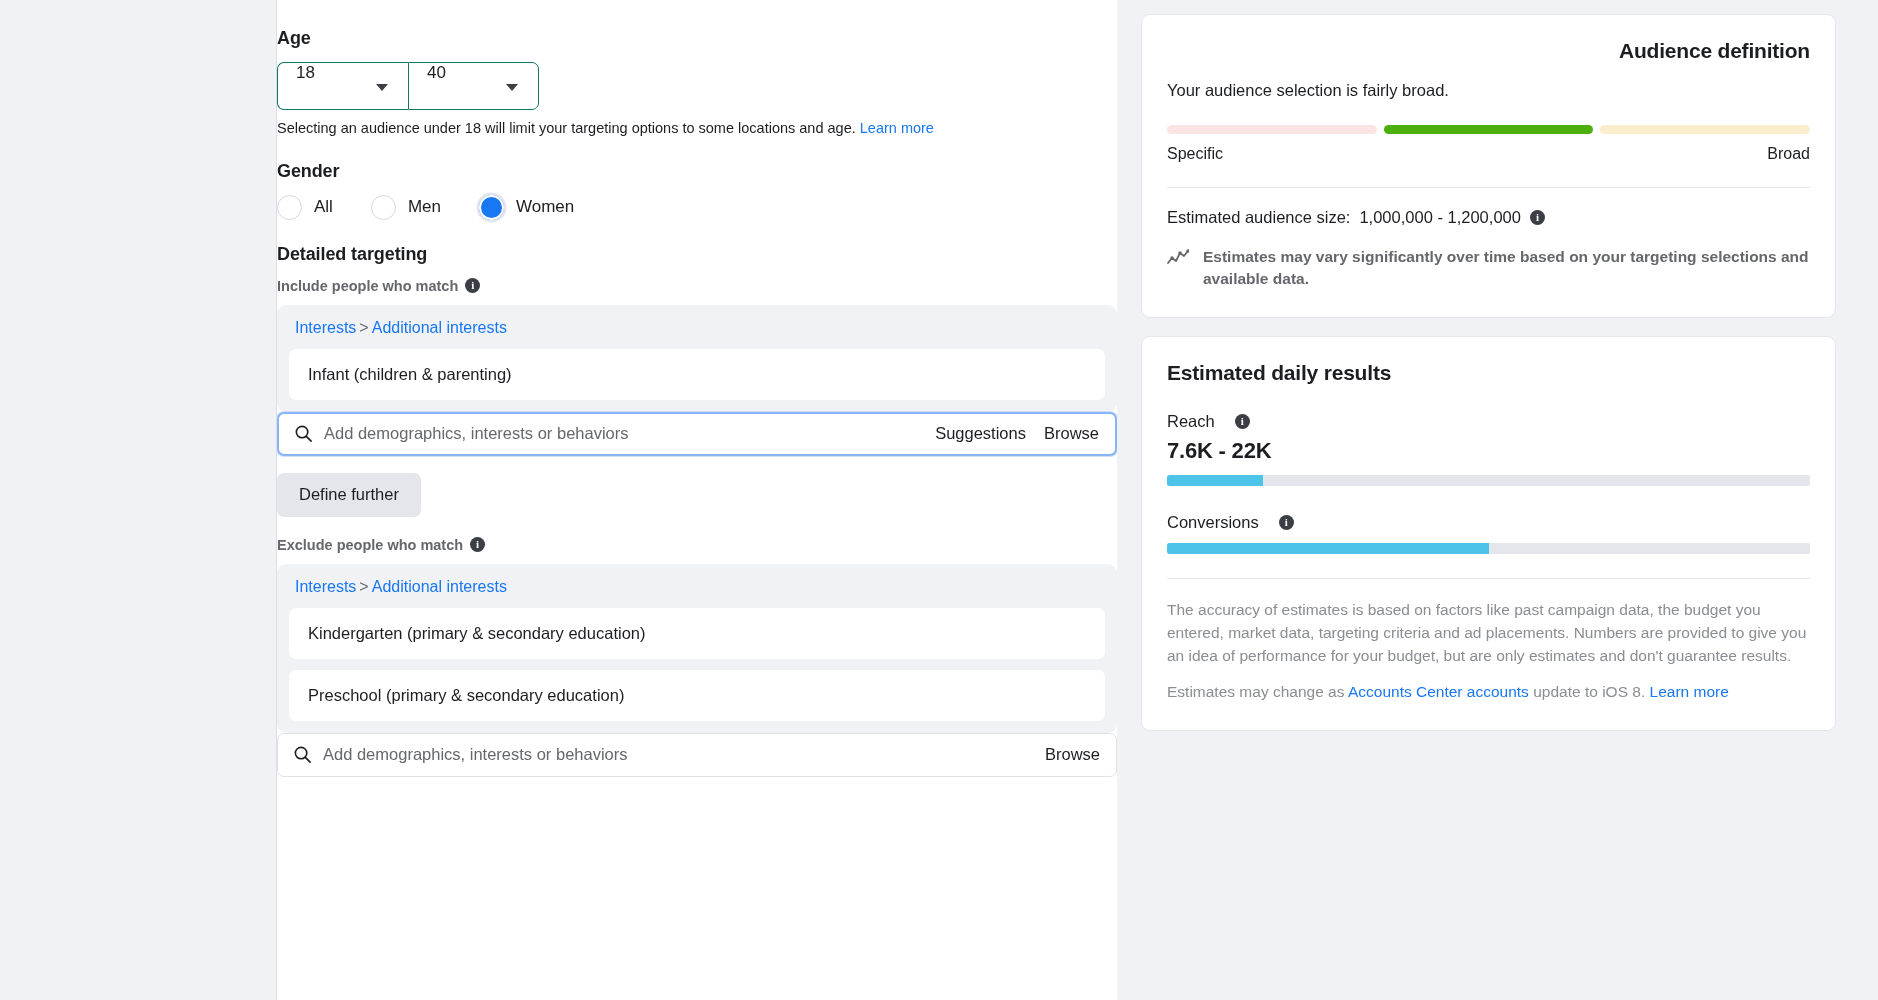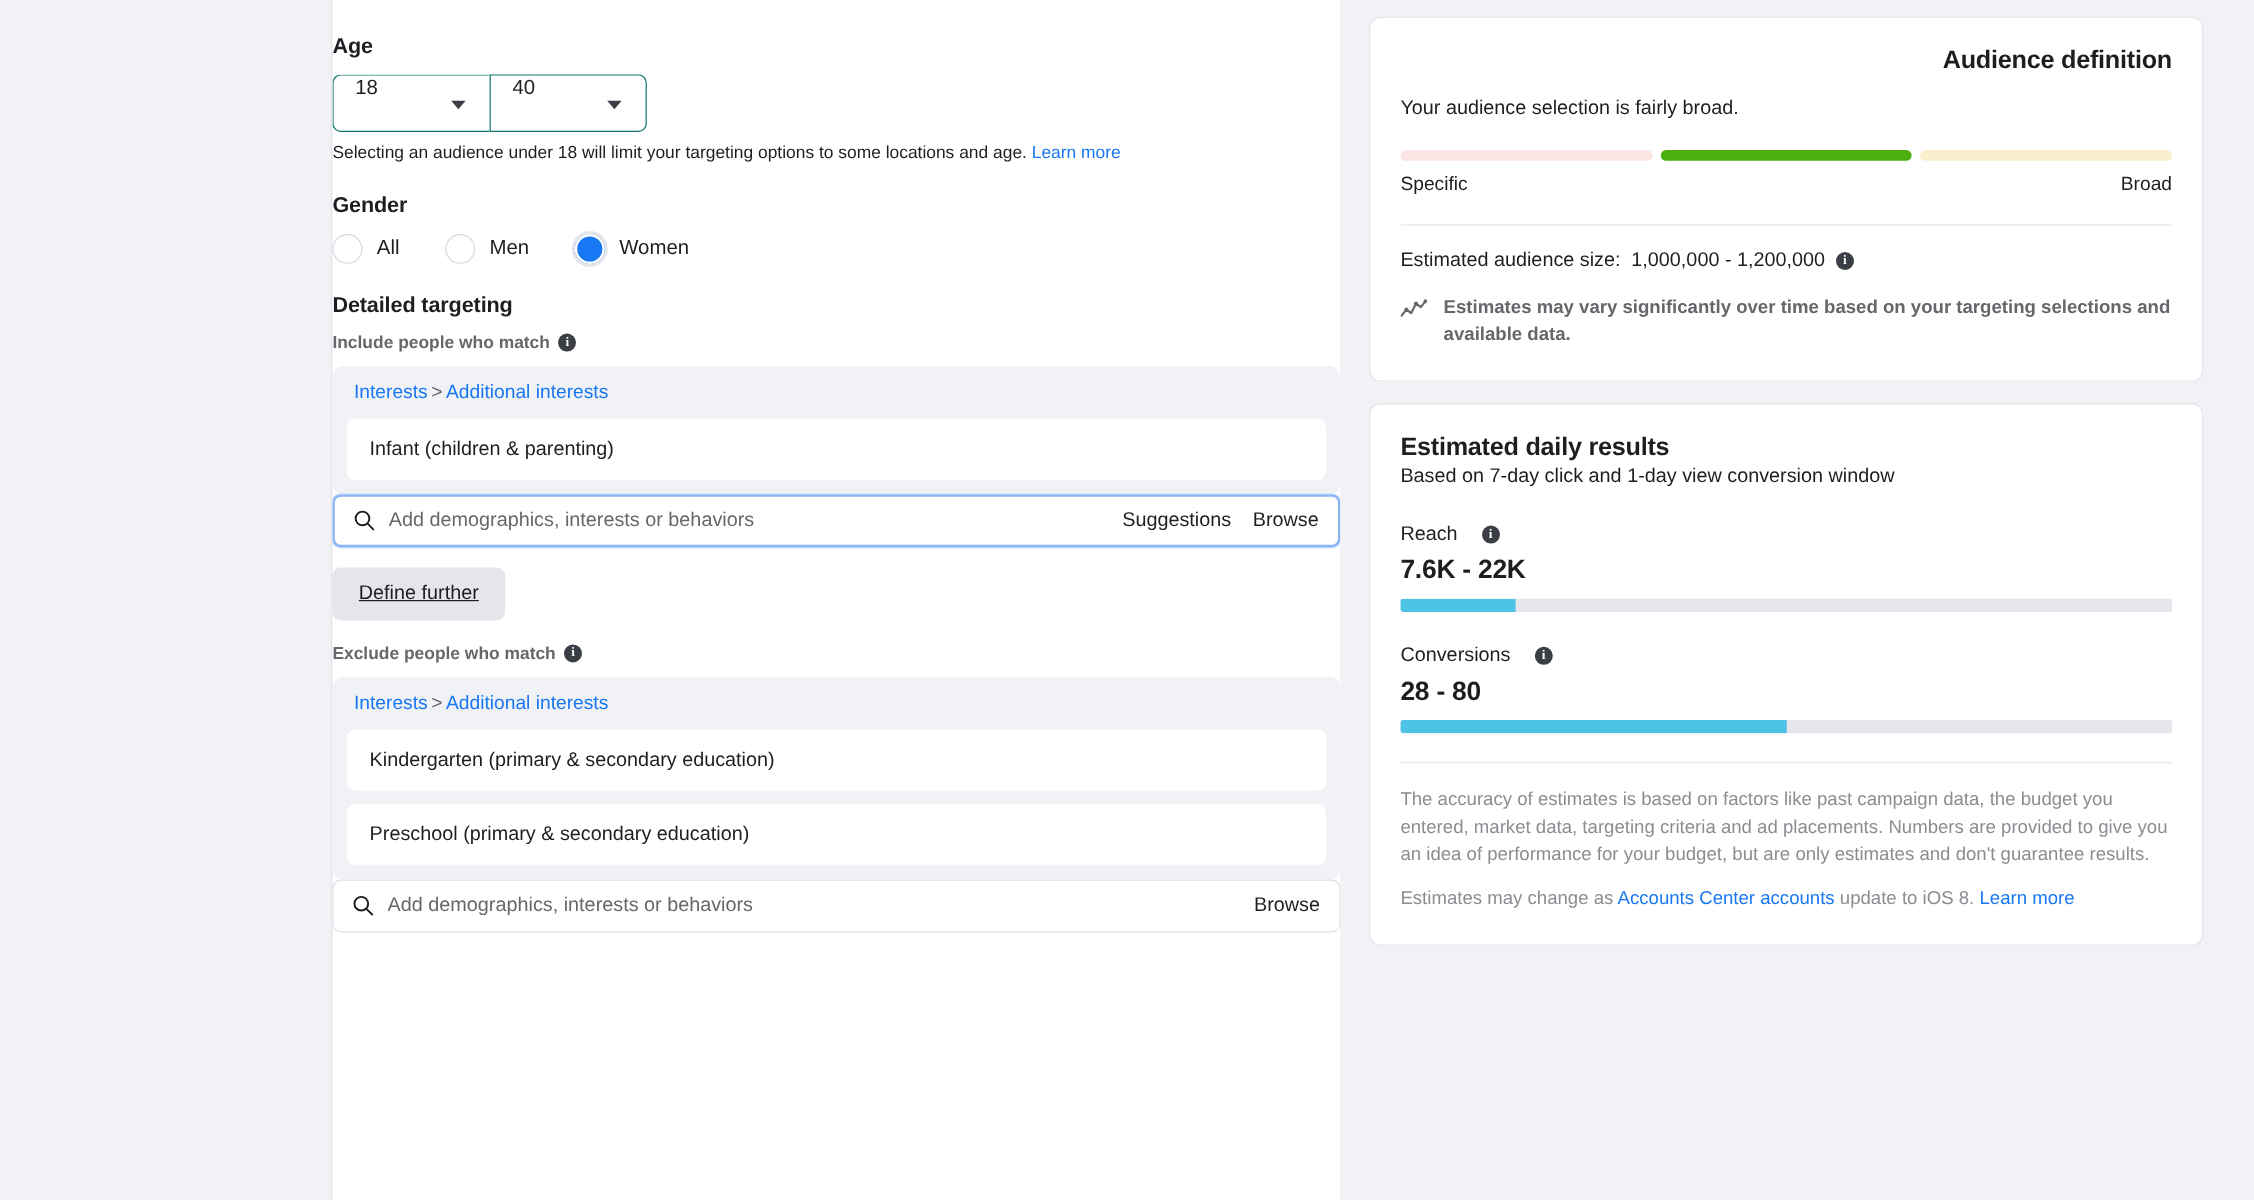--- a/index.html
+++ b/index.html
@@ -145,21 +145,20 @@
   .notice p { font-size: 16.5px; color: #1c1e21; line-height: 1.52; }
 
   .define-btn {
     margin-top: 17px;
     background: #e4e6eb;
     border: none; border-radius: 7px;
     height: 44px; padding: 0 22px;
     font-size: 16.5px; color: #1c1e21;
     font-family: "Liberation Sans", sans-serif;
     cursor: pointer;
-    text-decoration: underline;
   }
 
   .exclude-label { margin-top: 20px; }
 
   
   .right-col {
     flex: 1 1 auto;
     height: 100%;
     padding: 14px 42px 0 24px;
     background: #f0f2f5;
@@ -334,36 +333,34 @@
             <circle cx="13" cy="4" r="1.7" fill="#65676b"></circle>
             <circle cx="21" cy="2" r="1.7" fill="#65676b"></circle>
           </svg>
         </span>
         <p>Estimates may vary significantly over time based on your targeting selections and available data.</p>
       </div>
     </div>
 
     <div class="card">
       <div class="edr-title">Estimated daily results</div>
-      <div class="edr-sub">Based on 7-day click and 1-day view conversion window</div>
 
       <div class="metric-label">
         <span>Reach</span>
         <span class="info-icon">i</span>
       </div>
       <div class="metric-value">7.6K - 22K</div>
       <div class="bar-track">
         <div class="bar-fill" style="width:15%"></div>
       </div>
 
       <div class="metric-label">
         <span>Conversions</span>
         <span class="info-icon">i</span>
       </div>
-      <div class="metric-value">28 - 80</div>
       <div class="bar-track">
         <div class="bar-fill" style="width:50%"></div>
       </div>
 
       <div class="divider"></div>
 
       <p class="fine-print">The accuracy of estimates is based on factors like past campaign data, the budget you entered, market data, targeting criteria and ad placements. Numbers are provided to give you an idea of performance for your budget, but are only estimates and don't guarantee results.</p>
       <p class="fine-print">
         <span>Estimates may change as</span>
         <span class="link">Accounts Center accounts</span>

